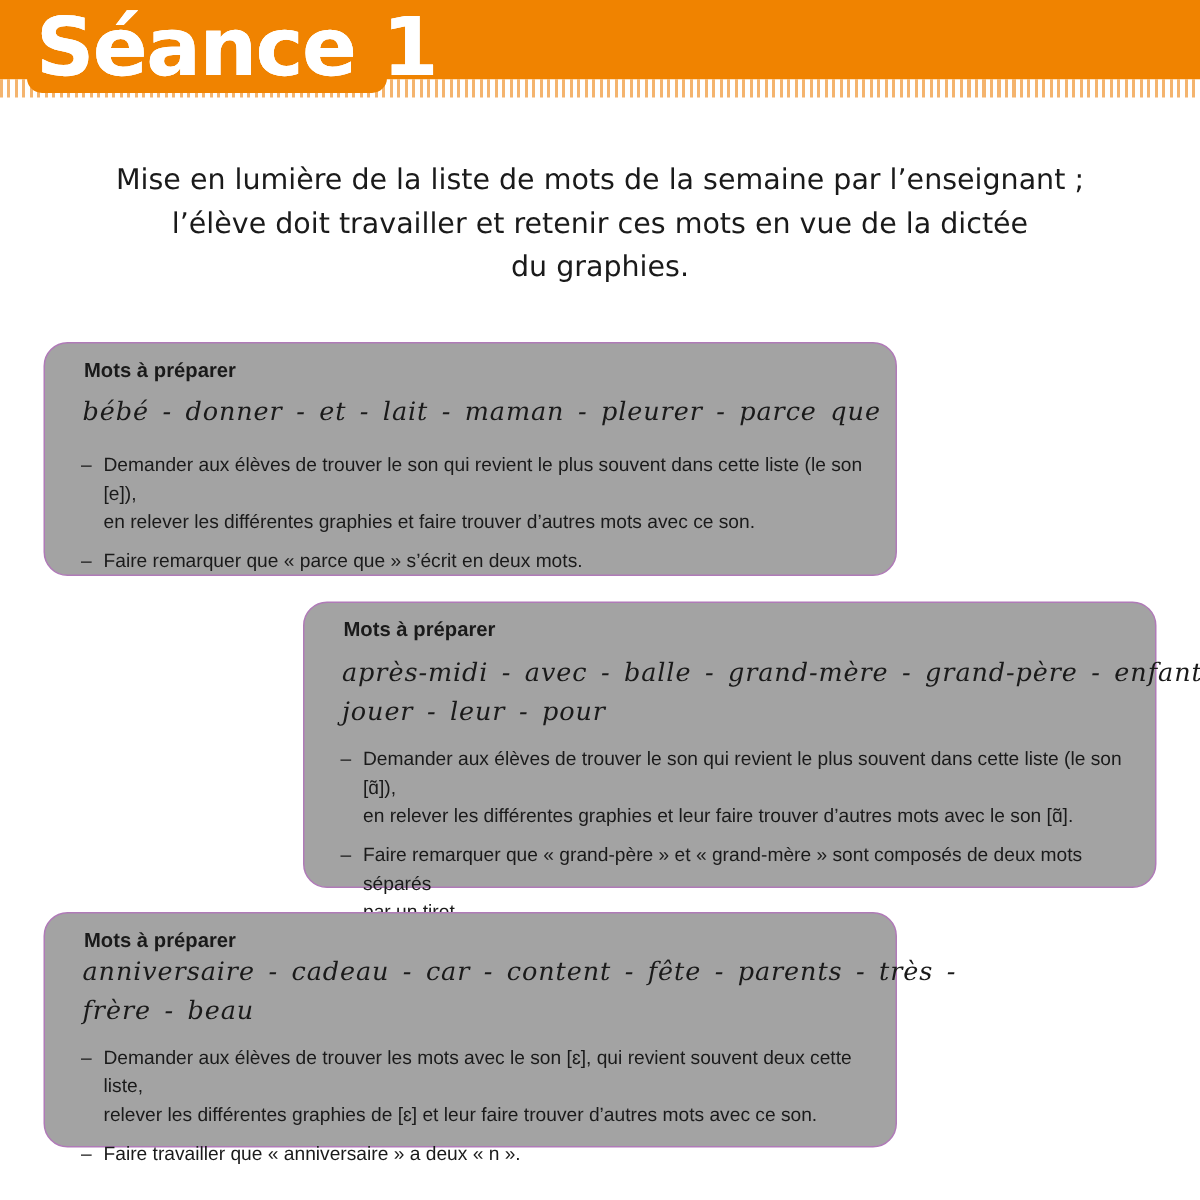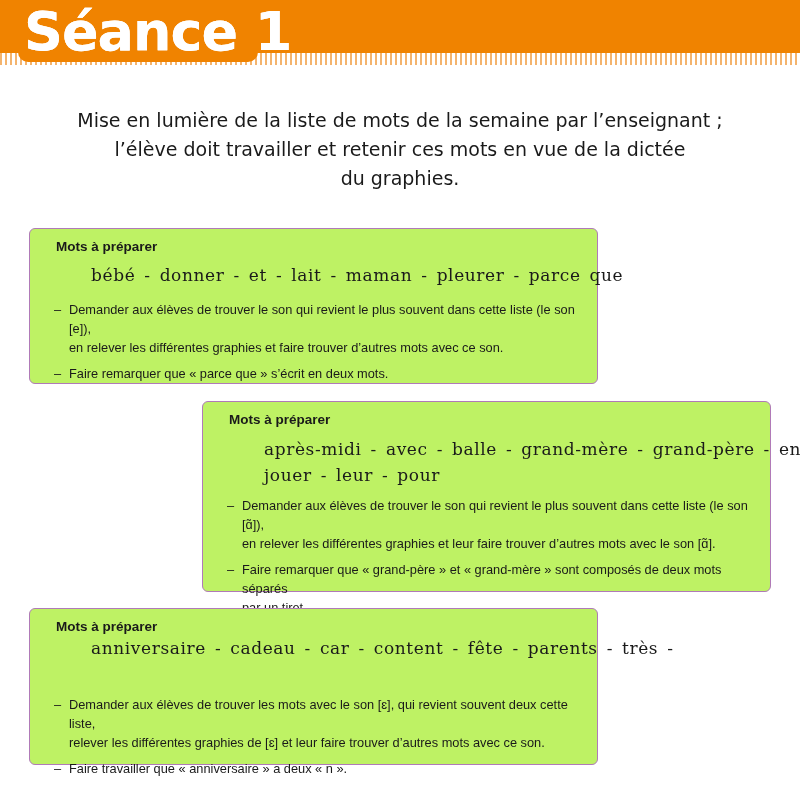--- a/index.html
+++ b/index.html
@@ -32,36 +32,35 @@
     .intro {
       position: absolute; left: 60px; top: 106px; width: 680px;
       text-align: center;
       font-family: "DejaVu Sans", sans-serif;
       font-size: 19px; line-height: 29px; color: #1a1a1a;
     }
     .intro div { white-space: nowrap; text-align: center; }
     .card {
       position: absolute;
       border: 1.6px solid #b07ab8;
-      border-radius: 6px;
-      background: #bef264;
+      border-radius: 16px;
+      background: #a3a3a3;
       box-sizing: border-box;
     }
     .card-title {
       position: absolute; left: 26px; top: 10px;
       font-family: "Liberation Sans", sans-serif;
       font-weight: bold; font-size: 13.5px; color: #1a1a1a;
     }
     .words {
       position: absolute; left: 25px;
-      font-family: "DejaVu Serif", serif; 
+      font-family: "DejaVu Serif", serif; font-style: italic;
       font-size: 17px; line-height: 26px; color: #1a1a1a;
       letter-spacing: 0.6px; word-spacing: 3px;
       white-space: nowrap;
-      margin-left: 36px;
     }
     .bullets {
       position: absolute; left: 24px; right: 14px;
       font-family: "Liberation Sans", sans-serif;
       font-size: 12.8px; line-height: 19px; color: #1a1a1a;
     }
     .bullet {
       position: relative; padding-left: 15px; margin-bottom: 7px;
     }
     .bullet .dash {
@@ -117,20 +116,21 @@
       <div>Faire remarquer que « grand-père » et « grand-mère » sont composés de deux mots séparés</div>
       <div>par un tiret.</div>
     </div>
   </div>
 </div>
 
 <div class="card" style="left:29px; top:608px; width:569px; height:157px;">
   <div class="card-title">Mots à préparer</div>
   <div class="words" style="top:26px;">
     <div>anniversaire - cadeau - car - content - fête - parents - très -</div>
+    <div>frère - beau</div>
   </div>
   <div class="bullets" style="top:86px;">
     <div class="bullet">
       <span class="dash">–</span>
       <div>Demander aux élèves de trouver les mots avec le son [ɛ], qui revient souvent deux cette liste,</div>
       <div>relever les différentes graphies de [ɛ] et leur faire trouver d’autres mots avec ce son.</div>
     </div>
     <div class="bullet">
       <span class="dash">–</span>
       <div>Faire travailler que « anniversaire » a deux « n ».</div>

